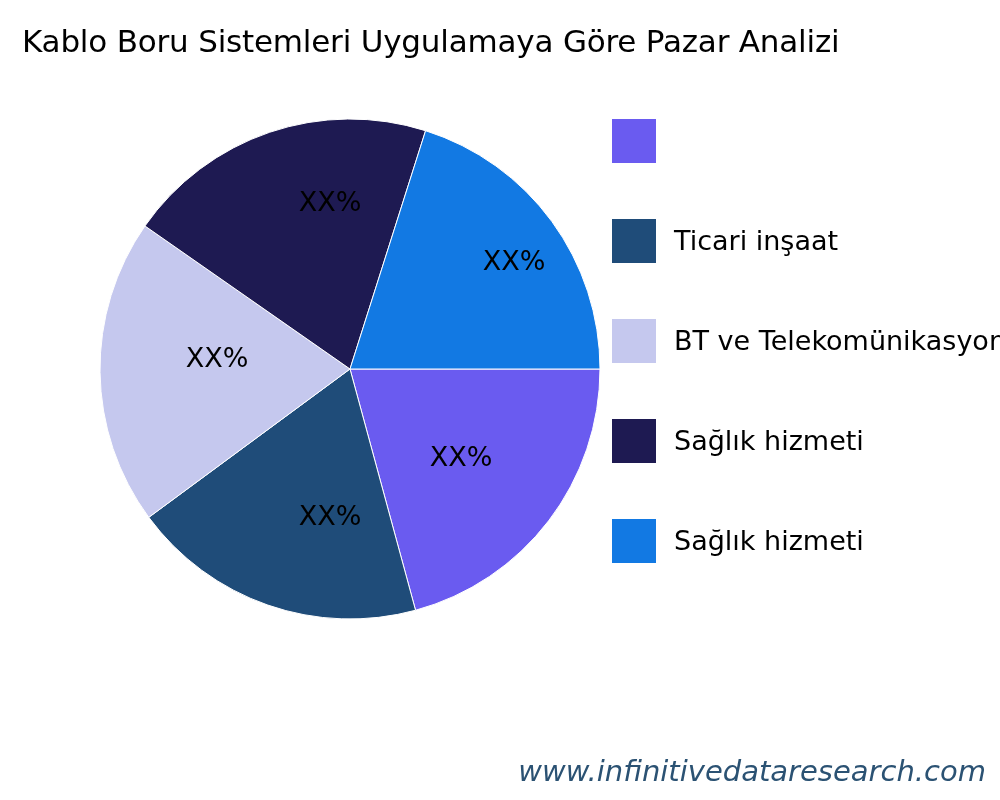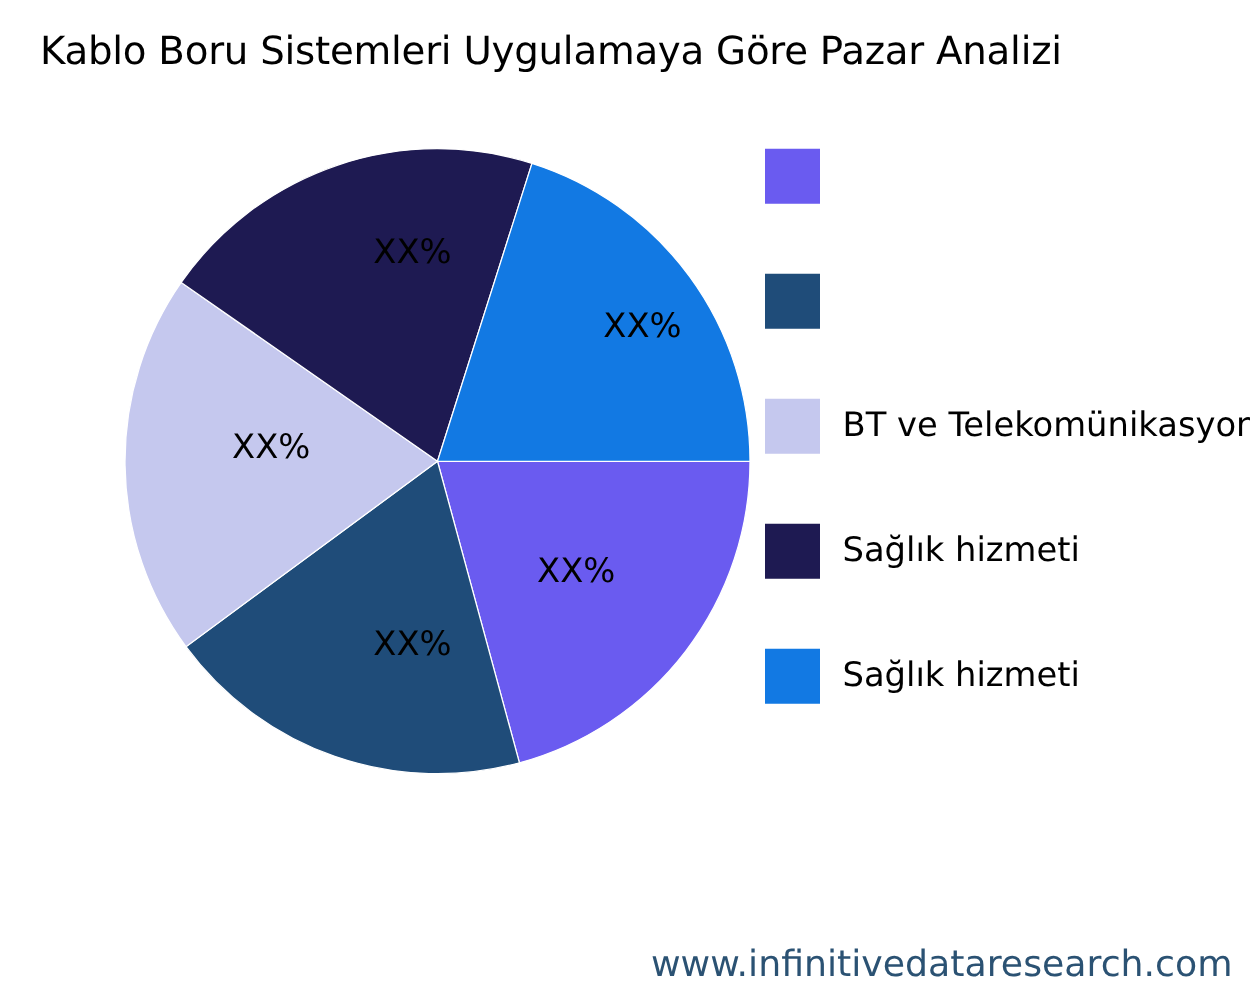--- a/index.html
+++ b/index.html
@@ -12,21 +12,21 @@
     height: 800px;
     position: relative;
     overflow: hidden;
     font-family: "DejaVu Sans", "Liberation Sans", sans-serif;
     color: #000000;
   }
 
   
   #chart-title {
     position: absolute;
-    left: 32px;
+    left: 22px;
     top: 21px;
     font-size: 31px;
     line-height: 40px;
     font-weight: 400;
     letter-spacing: -0.2px;
     color: #000000;
     white-space: nowrap;
   }
 
   
@@ -111,28 +111,29 @@
       </g>
   </svg>
 </div>
 
 <div id="legend">
     <div class="legend-item">
       <span class="legend-swatch" style="background: rgb(106, 91, 240);"></span>
     </div>
     <div class="legend-item">
       <span class="legend-swatch" style="background: rgb(31, 76, 121);"></span>
+      <span class="legend-label">Ticari inşaat</span>
     </div>
     <div class="legend-item">
       <span class="legend-swatch" style="background: rgb(197, 200, 238);"></span>
       <span class="legend-label">BT ve Telekomünikasyon</span>
     </div>
     <div class="legend-item">
       <span class="legend-swatch" style="background: rgb(30, 26, 82);"></span>
       <span class="legend-label">Sağlık hizmeti</span>
     </div>
     <div class="legend-item">
       <span class="legend-swatch" style="background: rgb(18, 121, 227);"></span>
       <span class="legend-label">Sağlık hizmeti</span>
     </div>
   </div>
 
-<div id="footer-url" style="color: rgb(43, 82, 115);">www.infinitivedataresearch.com</div>
+<div id="footer-url" style="color: rgb(43, 82, 115); font-style: italic;">www.infinitivedataresearch.com</div>
 
 </body></html>

